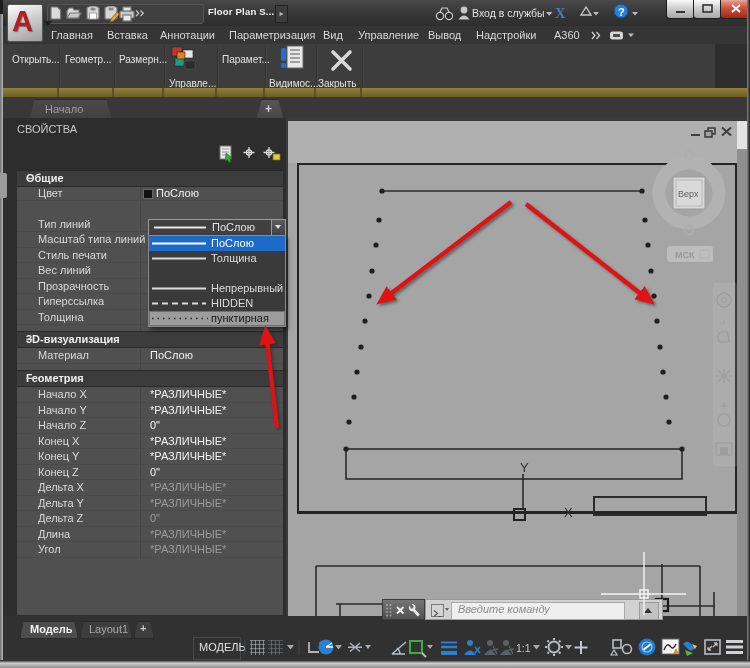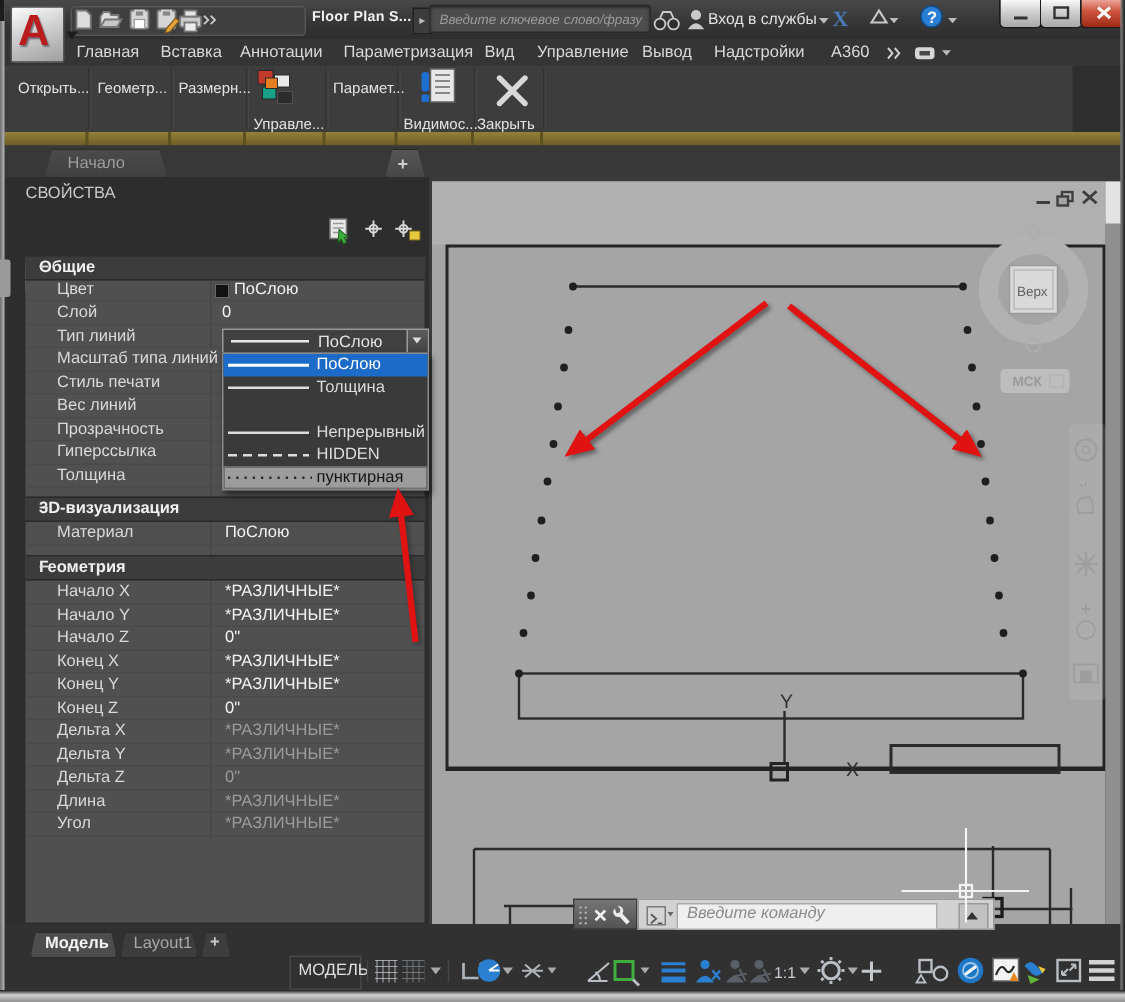--- a/index.html
+++ b/index.html
@@ -115,23 +115,20 @@
 
     <path d="M578 15 l5 -8 5 8 z" fill="none" stroke="#c9c9c9" stroke-width="1.4"></path>
     <path d="M590 12 l3 3.5 3 -3.5 z" fill="#bbb"></path>
 
     <circle cx="618" cy="11" r="7" fill="#2a7fd4" stroke="#0f4d8a"></circle>
     <text x="615" y="15.5" font-size="11" font-weight="bold" fill="#fff">?</text>
     <path d="M629 12 l3 3.5 3 -3.5 z" fill="#bbb"></path>
   </svg>
   <span class="abs" id="qtitle">Floor Plan S...</span>
   <div class="abs" id="tsplit">▸</div>
-  <div class="abs" id="search">
-      <span>Введите ключевое слово/фразу</span>
-    </div>
   <span class="abs" id="signin">Вход в службы</span>
   <div class="abs wbtn" id="wmin"><svg width="27" height="18">
         <path d="M9 12 h9" stroke="#333" stroke-width="2"></path>
       </svg></div>
   <div class="abs wbtn" id="wmax"><svg width="27" height="18">
         <rect x="9" y="5" width="9" height="7" fill="none" stroke="#333" stroke-width="1.6"></rect>
       </svg></div>
   <div class="abs wbtn" id="wcls"><svg width="30" height="18">
         <path d="M11 5 l8 7 m0 -7 l-8 7" stroke="#fff" stroke-width="2"></path>
       </svg></div>
@@ -349,24 +346,20 @@
     <div style="position:absolute;left:123px;top:15px;width:1px;height:374px;background:#454545;"></div>
     <div class="cath" style="top:0">
         <span>Общие</span>
         <span class="min">−</span>
       </div>
     <div class="prow" style="top:15.5px">
         <span class="l">Цвет</span>
       <span style="position:absolute;left:126px;top:3px;width:8px;height:8px;background:#111;border:1px solid #666;"></span>
       <span class="v" style="left:139px">ПоСлою</span>
       </div>
-    <div class="prow" style="top:31px">
-        <span class="l">Слой</span>
-        <span class="v" style="left:131px">0</span>
-      </div>
     <div class="prow" style="top:46.5px">
         <span class="l">Тип линий</span>
       </div>
     <div class="prow" style="top:62px">
         <span class="l">Масштаб типа линий</span>
       </div>
     <div class="prow" style="top:77.5px">
         <span class="l">Стиль печати</span>
       </div>
     <div class="prow" style="top:93px">

